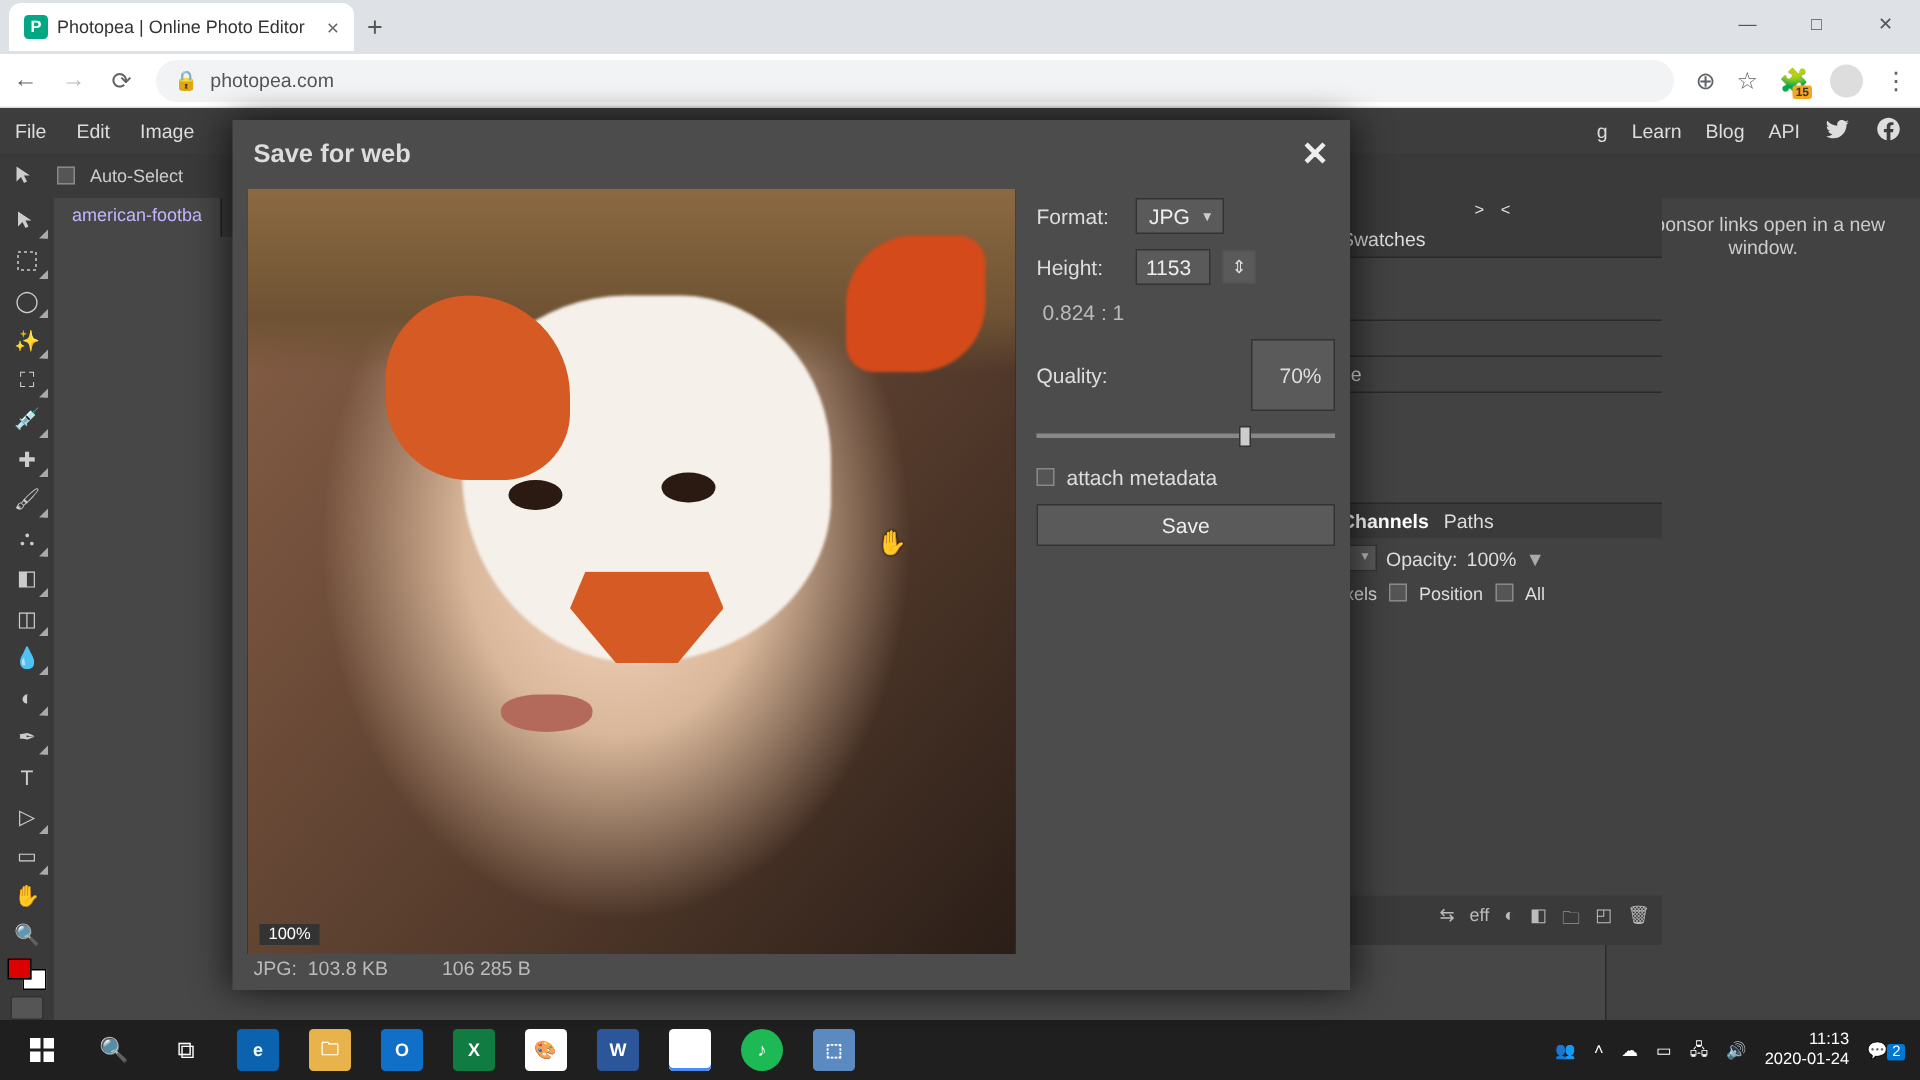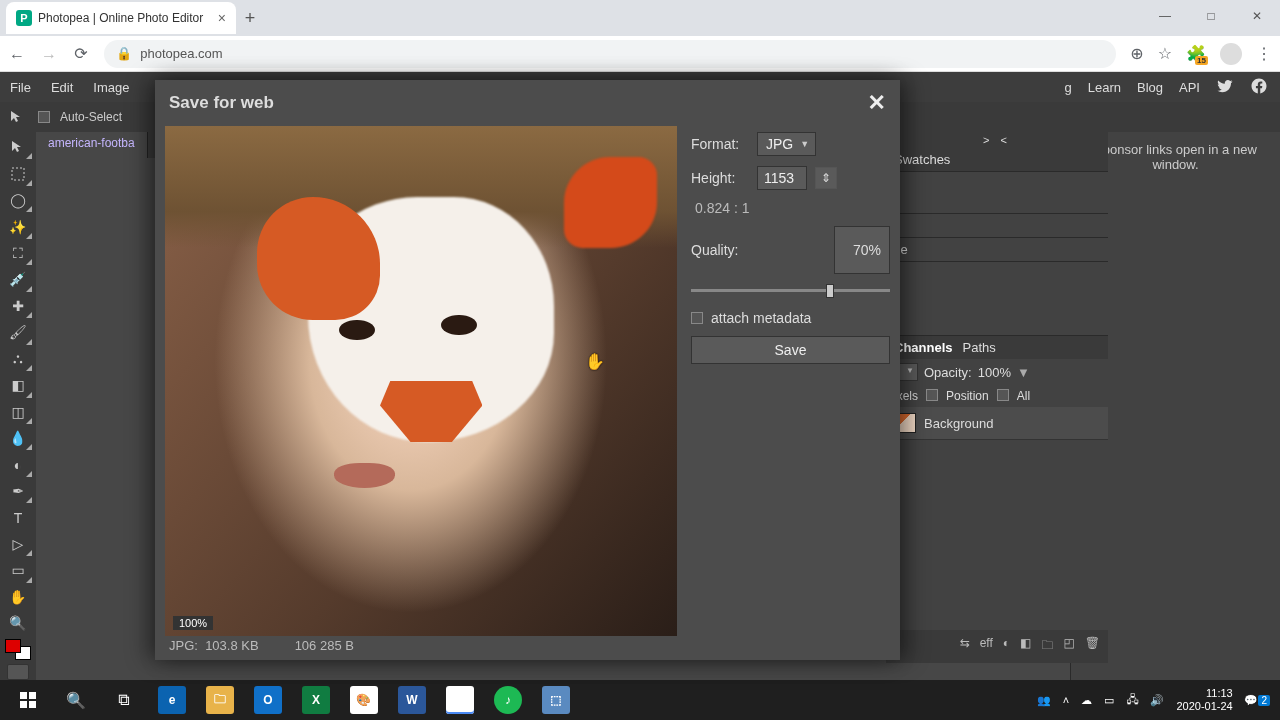--- a/index.html
+++ b/index.html
@@ -234,24 +234,20 @@
     <span>100%</span>
     <span style="color:#aaa">▼</span>
   </div>
   <div class="checks-row">
     <span>ixels</span>
     <span class="chk"></span>
     <span>Position</span>
     <span class="chk"></span>
     <span>All</span>
   </div>
-  <div class="bg-layer">
-    <div class="bg-swatch"></div>
-    <span>Background</span>
-  </div>
   <div style="height:190px;background:#424242"></div>
   <div class="layer-icons">
     <span>⇆</span>
     <span>eff</span>
     <span>◐</span>
     <span>◧</span>
     <span>🗀</span>
     <span>◰</span>
     <span>🗑</span>
   </div>

